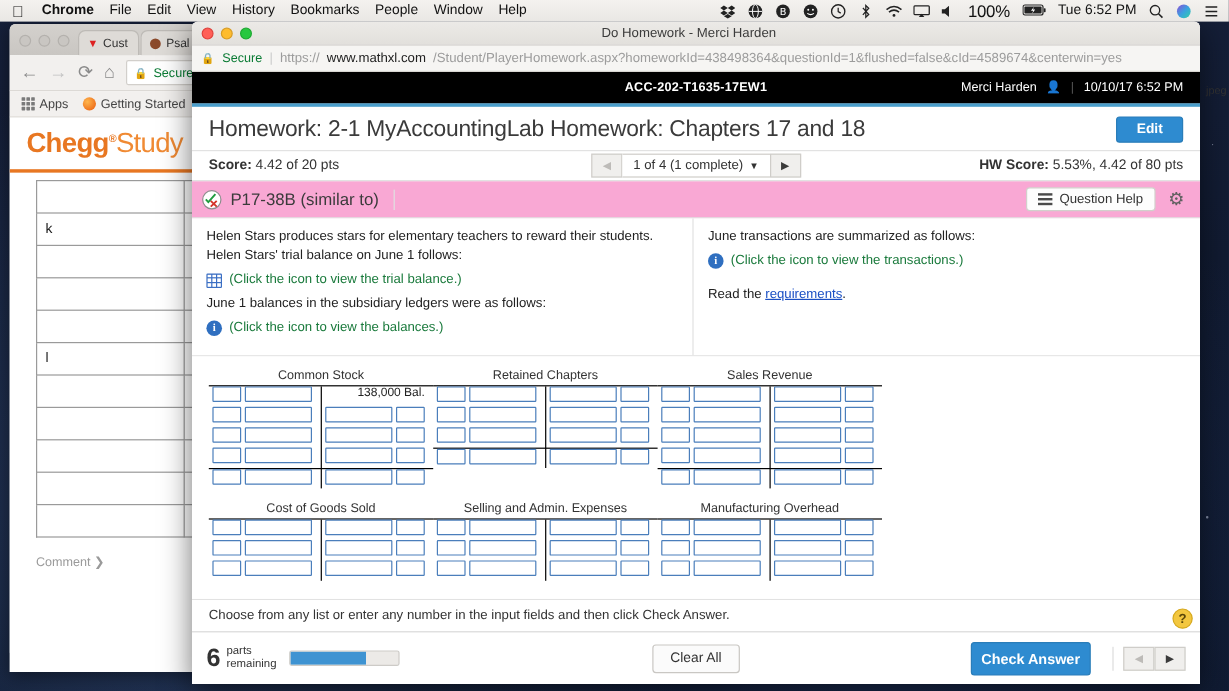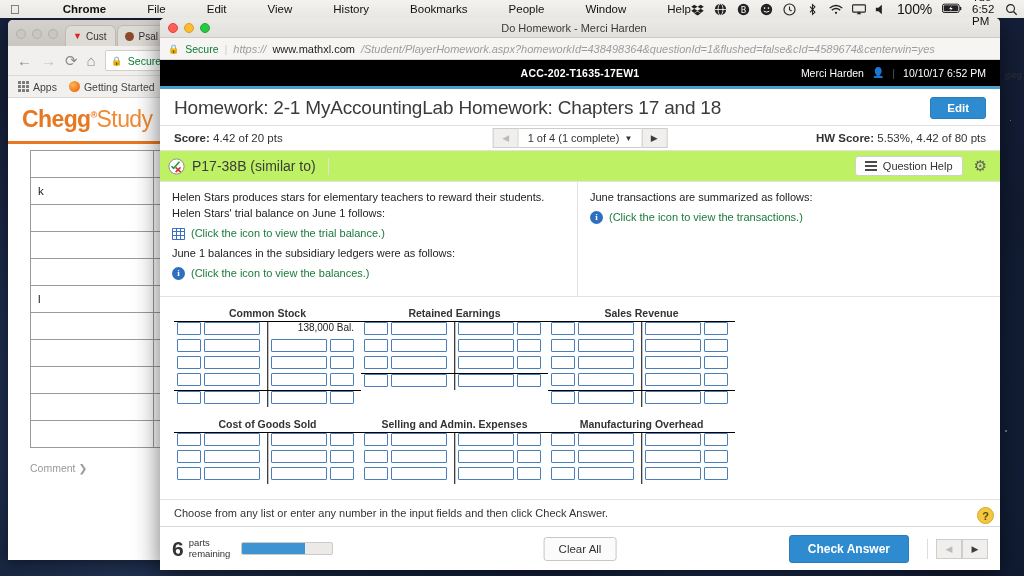--- a/index.html
+++ b/index.html
@@ -24,21 +24,21 @@
   #menubar {
     position: absolute; top: 0; left: 0; width: 1024px; height: 18px;
     background: linear-gradient(180deg,#f4f2ef 0%, #e9e7e4 100%);
     display: flex; align-items: center;
     font-size: 11.5px; color: #111;
     padding: 0 8px;
     z-index: 100;
   }
   #menubar .mb-left { display:flex; align-items:center; gap:13px; }
   #menubar .apple { font-size: 13px; line-height: 1; padding: 0 2px; }
-  #menubar .mb-item { white-space: nowrap; margin-left: 28px; }
+  #menubar .mb-item { white-space: nowrap; }
   #menubar .mb-item.bold { font-weight: bold; }
   #menubar .mb-right {
     margin-left:auto; display:flex; align-items:center; gap:10px;
     font-size: 11.5px;
   }
   .micon { display:inline-block; width:13px; height:13px; position:relative; }
   .micon svg { display:block; }
   .batt { font-size:14px; letter-spacing:-0.2px;}
 
   
@@ -126,21 +126,21 @@
   #fgwin .wintitle {
     position:absolute; left:0; right:12px; text-align:center;
     font-size:11px; color:#3b3b3b;
   }
   #fgwin .urlbar {
     height:22px; background:#f6f5f3; border-bottom:1px solid #d8d5d1;
     display:flex; align-items:center; gap:6px; padding:0 8px;
     font-size:11px; color:#9a9a9a; overflow:hidden; white-space:nowrap;
   }
   .url-strong { color:#222; }
-  .url-dim { color:#9c9c9c;font-style:italic; }
+  .url-dim { color:#9c9c9c; }
   #fgwin .blackbar {
     height:26px; background:#000; color:#fff; display:flex; align-items:center;
     padding:0 14px; font-size:10.5px; position:relative;
   }
   .course-code { position:absolute; left:0; right:0; text-align:center; font-weight:bold; letter-spacing:.2px; font-size:10.5px;}
   .bb-right { margin-left:auto; display:flex; align-items:flex-start; gap:8px; z-index:2; font-size:10.5px;}
   .bb-sep { color:#555; }
   #fgwin .bluerule { height:3px; background:#4a9ecb; }
 
   #fgwin .hw-head {
@@ -167,21 +167,21 @@
   .pg-btn span { font-size:9px; color:#3b3b3b; }
   .pg-label {
     height:20px; border:1px solid #cfcdc9; border-left:none; border-right:none;
     background:#fff; display:flex; align-items:center; gap:5px;
     padding:0 9px; font-size:11px; color:#333; cursor:pointer;
   }
   .hw-score { margin-left:auto; font-size:11.5px; color:#333; }
 
   #fgwin .qbar {
     display:flex; align-items:center; padding:5px 10px 5px 8px;
-    border-bottom:1px solid #e2e2e2; gap:8px; background:#bef264;
+    border-bottom:1px solid #e2e2e2; gap:8px; background:#f9a8d4;
   }
   .q-id { display:flex; align-items:center; gap:7px; padding-right:12px; border-right:1px solid #e0e0e0;}
   .q-id .qlabel { font-size:14px; color:#3b3b3b;}
   .qhelp {
     margin-left:auto; display:flex; align-items:center; gap:6px;
     border:1px solid #d2d0cc; border-radius:3px; padding:3px 9px;
     font-size:11px; color:#333; background:#fdfdfd; cursor:pointer;
   }
   .gear { font-size:15px; color:#5f5f5f; cursor:pointer; padding:0 3px;}
   .hamburger { width:12px; height:10px; display:flex; flex-direction:column; justify-content:space-between;}
@@ -209,21 +209,21 @@
   .req-link { color:#1a4fc4; text-decoration:underline; cursor:pointer;}
 
   
   #work {
     flex:1; overflow:hidden; position:relative; background:#fff;
     padding:10px 0 0 0;
   }
   .taccount-row { display:flex; padding:0 0 0 14px; gap:0; }
   .taccount { width:187px; margin-right:0; }
   .ta-title {
-    text-align:center; font-size:10.5px; font-weight:bold; color:#333;
+    text-align:center; font-size:10.5px; font-weight:normal; color:#333;
     margin-bottom:2px; white-space:nowrap;
   }
   .ta-grid { border-top:1.5px solid #000; position:relative; }
   .ta-grid:after {
     content:""; position:absolute; left:50%; top:0; bottom:0; width:1.5px;
     background:#000; transform:translateX(-50%);
   }
   .ta-line { display:flex; align-items:flex-start; height:17px; }
   .ta-line.bottomsep { border-top:1.5px solid #000; }
   .ta-half { width:50%; display:flex; align-items:center; gap:3px; padding:0 3px;}
@@ -252,21 +252,21 @@
     overflow:hidden; margin-left:6px;
   }
   .progress > i { display:block; height:100%; background:#3e93d2; }
   .btn-clear {
     position:absolute; left:50%; transform:translateX(-50%);
     background:#fbfbfb; border:1px solid #c9c7c3; border-radius:3px;
     font-size:11.5px; padding:5px 14px; color:#333; cursor:pointer;
   }
   .btn-check {
     margin-left:auto; background:#2e8bd0; color:#fff; border:1px solid #2a7db9;
-    border-radius:3px; font-size:12px; padding:6px 18px; font-weight:bold; cursor:pointer;
+    border-radius:3px; font-size:12px; padding:6px 8px; font-weight:bold; cursor:pointer;
   }
   .foot-nav { display:flex; align-items:center; margin-left:8px; border-left:1px solid #ddd; padding-left:8px;}
   .helpq {
     position:absolute; right:6px; bottom:46px; width:17px; height:17px; border-radius:50%;
     background:#f3c73f; border:1px solid #d6a91f; color:#5a4608; font-size:11px; font-weight:bold;
     display:flex; align-items:center; justify-content:center; cursor:pointer; z-index:5;
   }
   
   .jpegsliver { position:absolute; right:2px; top:70px; font-size:9px; color:#333; z-index:5;}
 </style>
@@ -503,20 +503,23 @@
         <span class="icon-info">i</span>
         <span class="link-green">(Click the icon to view the balances.)</span>
       </div>
     </div>
     <div class="prob-col right">
       <div>June transactions are summarized as follows:</div>
       <div class="link-line">
         <span class="icon-info">i</span>
         <span class="link-green">(Click the icon to view the transactions.)</span>
       </div>
+      <div style="margin-top:12px;">
+        <span>Read the </span><span class="req-link">requirements</span><span>.</span>
+      </div>
     </div>
   </div>
 
   <div id="work">
     <div class="taccount-row" id="ta-row-1">
         <div class="taccount">
           <div class="ta-title">Common Stock</div>
           <div class="ta-grid">
             <div class="ta-line">
               <div class="ta-half left">
@@ -563,21 +566,21 @@
                 <div class="cellbox cell-w"></div>
               </div>
               <div class="ta-half right">
                 <div class="cellbox cell-w"></div>
                 <div class="cellbox cell-s"></div>
               </div>
             </div>
           </div>
         </div>
         <div class="taccount">
-          <div class="ta-title">Retained Earnings</div>
+          <div class="ta-title">Retained Chapters</div>
           <div class="ta-grid">
             <div class="ta-line">
               <div class="ta-half left">
                 <div class="cellbox cell-s"></div>
                 <div class="cellbox cell-w"></div>
               </div>
               <div class="ta-half right">
                 <div class="cellbox cell-w"></div>
                 <div class="cellbox cell-s"></div>
               </div>

